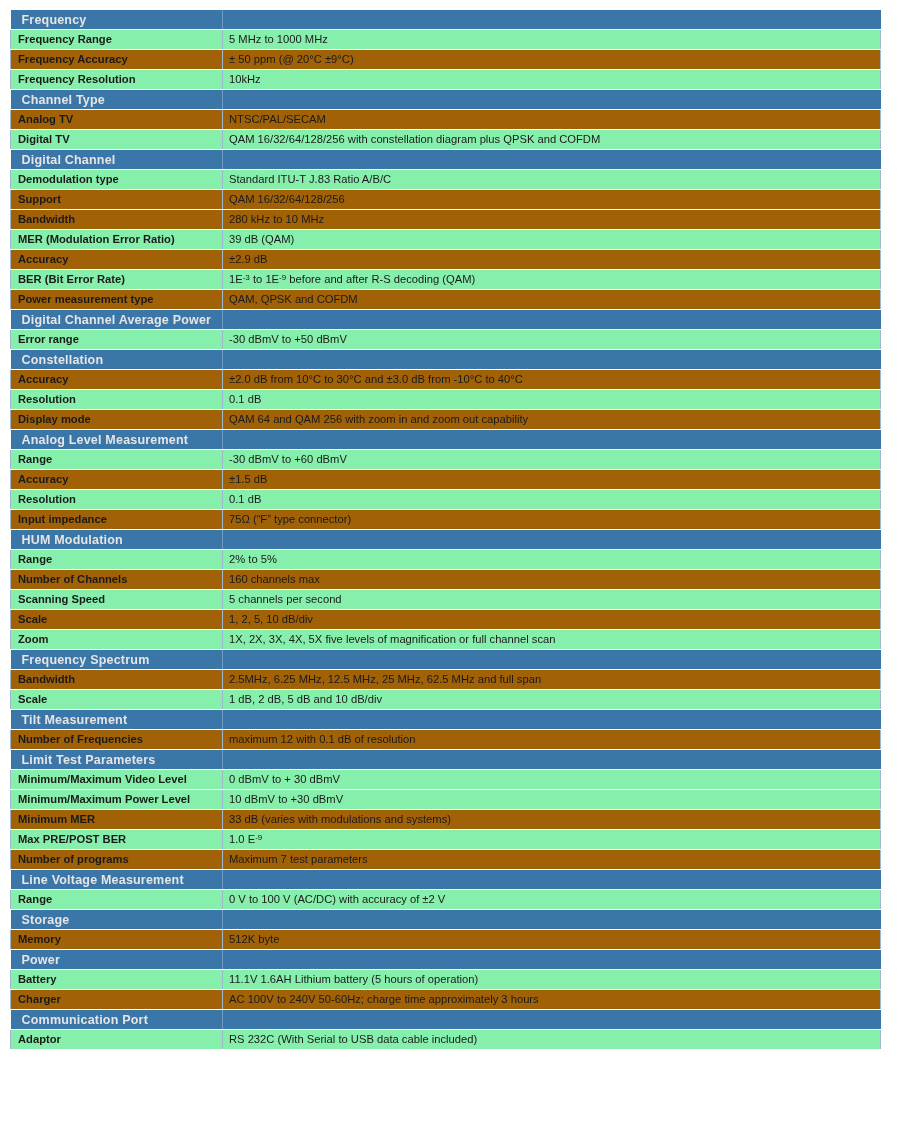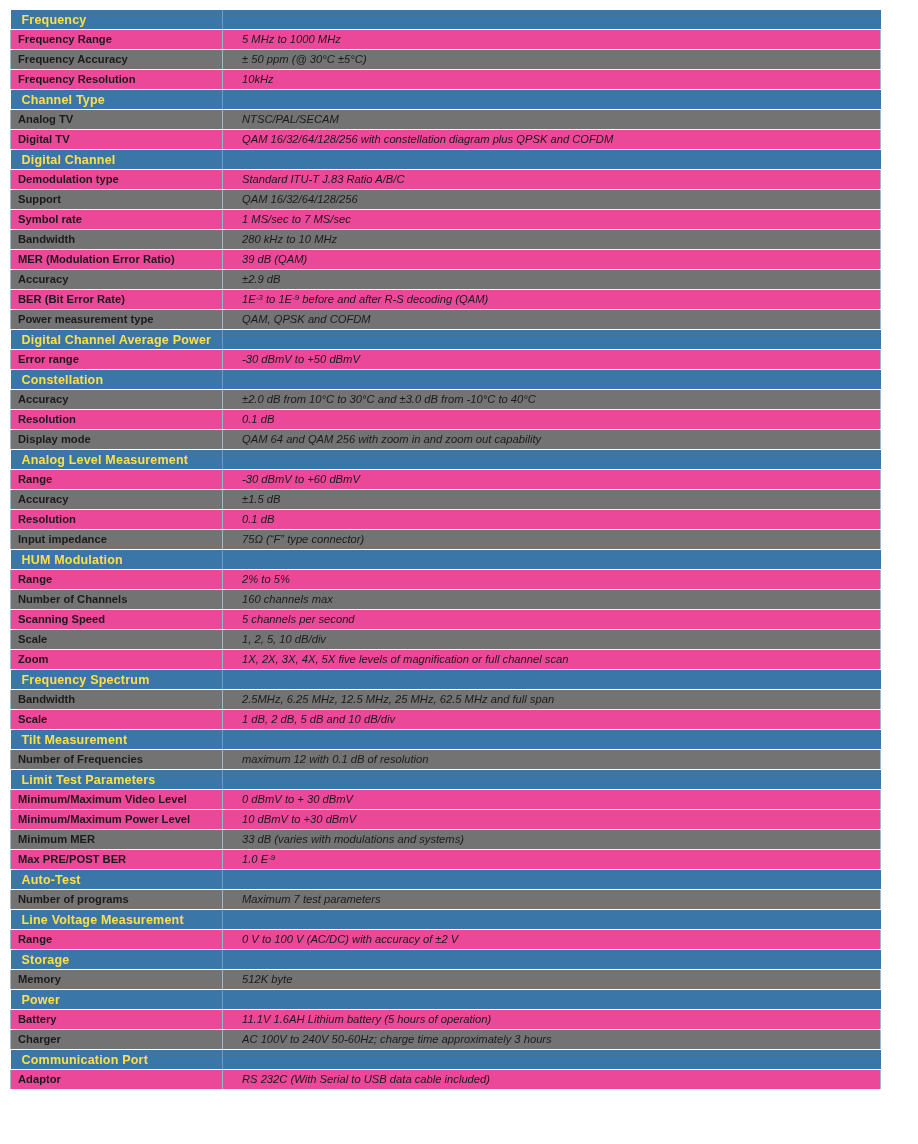--- a/index.html
+++ b/index.html
@@ -36,21 +36,21 @@
     background: #3a76a8;
     height: 18px;
     padding: 0;
     border: none;
     border-bottom: 1px solid #ffffff;
   }
   tr.section-row > td.section-title-cell {
     border-right: 1px solid #6d9cc4;
   }
   .section-title {
-    color: #fde047;
+    color: #e5e5e5;
     font-size: 12.5px;
     font-weight: bold;
     letter-spacing: 0.2px;
     padding-left: 11px;
     line-height: 18px;
     white-space: nowrap;
     overflow: hidden;
   }
 
   
@@ -61,30 +61,29 @@
     color: #1a1a1a;
     border-right: 1px solid #9fb6cd;
     border-bottom: 1px solid #ffffff;
   }
   tr.data-row > td.cell-label {
     border-left: 1px solid #9fb6cd;
     font-weight: bold;
     padding-left: 7px;
   }
   tr.data-row > td.cell-value {
-    padding-left: 19px;
+    padding-left: 6px;
     font-weight: normal;
-    font-style: italic;
   }
   tr.data-row.row-white > td {
-    background: #ec4899;
+    background: #86efac;
     margin-top: 8px;
   }
   tr.data-row.row-shade > td {
-    background: #737373;
+    background: #a16207;
   }
 
   .cell-text {
     display: block;
     line-height: 19px;
     white-space: nowrap;
     overflow: hidden;
   }
 
   sup {
@@ -113,21 +112,21 @@
           </td>
           <td class="cell-value">
             <span class="cell-text">5 MHz to 1000 MHz</span>
           </td>
         </tr>
         <tr class="data-row row-shade">
           <td class="cell-label">
             <span class="cell-text">Frequency Accuracy</span>
           </td>
           <td class="cell-value">
-            <span class="cell-text">± 50 ppm (@ 30°C ±5°C)</span>
+            <span class="cell-text">± 50 ppm (@ 20°C ±9°C)</span>
           </td>
         </tr>
         <tr class="data-row row-white">
           <td class="cell-label">
             <span class="cell-text">Frequency Resolution</span>
           </td>
           <td class="cell-value">
             <span class="cell-text">10kHz</span>
           </td>
         </tr>
@@ -164,28 +163,20 @@
           </td>
         </tr>
         <tr class="data-row row-shade">
           <td class="cell-label">
             <span class="cell-text">Support</span>
           </td>
           <td class="cell-value">
             <span class="cell-text">QAM 16/32/64/128/256</span>
           </td>
         </tr>
-        <tr class="data-row row-white">
-          <td class="cell-label">
-            <span class="cell-text">Symbol rate</span>
-          </td>
-          <td class="cell-value">
-            <span class="cell-text">1 MS/sec to 7 MS/sec</span>
-          </td>
-        </tr>
         <tr class="data-row row-shade">
           <td class="cell-label">
             <span class="cell-text">Bandwidth</span>
           </td>
           <td class="cell-value">
             <span class="cell-text">280 kHz to 10 MHz</span>
           </td>
         </tr>
         <tr class="data-row row-white">
           <td class="cell-label">
@@ -399,24 +390,20 @@
             <span class="cell-text">33 dB (varies with modulations and systems)</span>
           </td>
         </tr>
         <tr class="data-row row-white">
           <td class="cell-label">
             <span class="cell-text">Max PRE/POST BER</span>
           </td>
           <td class="cell-value">
             <span class="cell-text">1.0 E<sup>-9</sup></span>
           </td>
-        </tr>
-        <tr class="section-row">
-          <td class="section-title-cell"><span class="section-title">Auto-Test</span></td>
-          <td></td>
         </tr>
         <tr class="data-row row-shade">
           <td class="cell-label">
             <span class="cell-text">Number of programs</span>
           </td>
           <td class="cell-value">
             <span class="cell-text">Maximum 7 test parameters</span>
           </td>
         </tr>
         <tr class="section-row">

